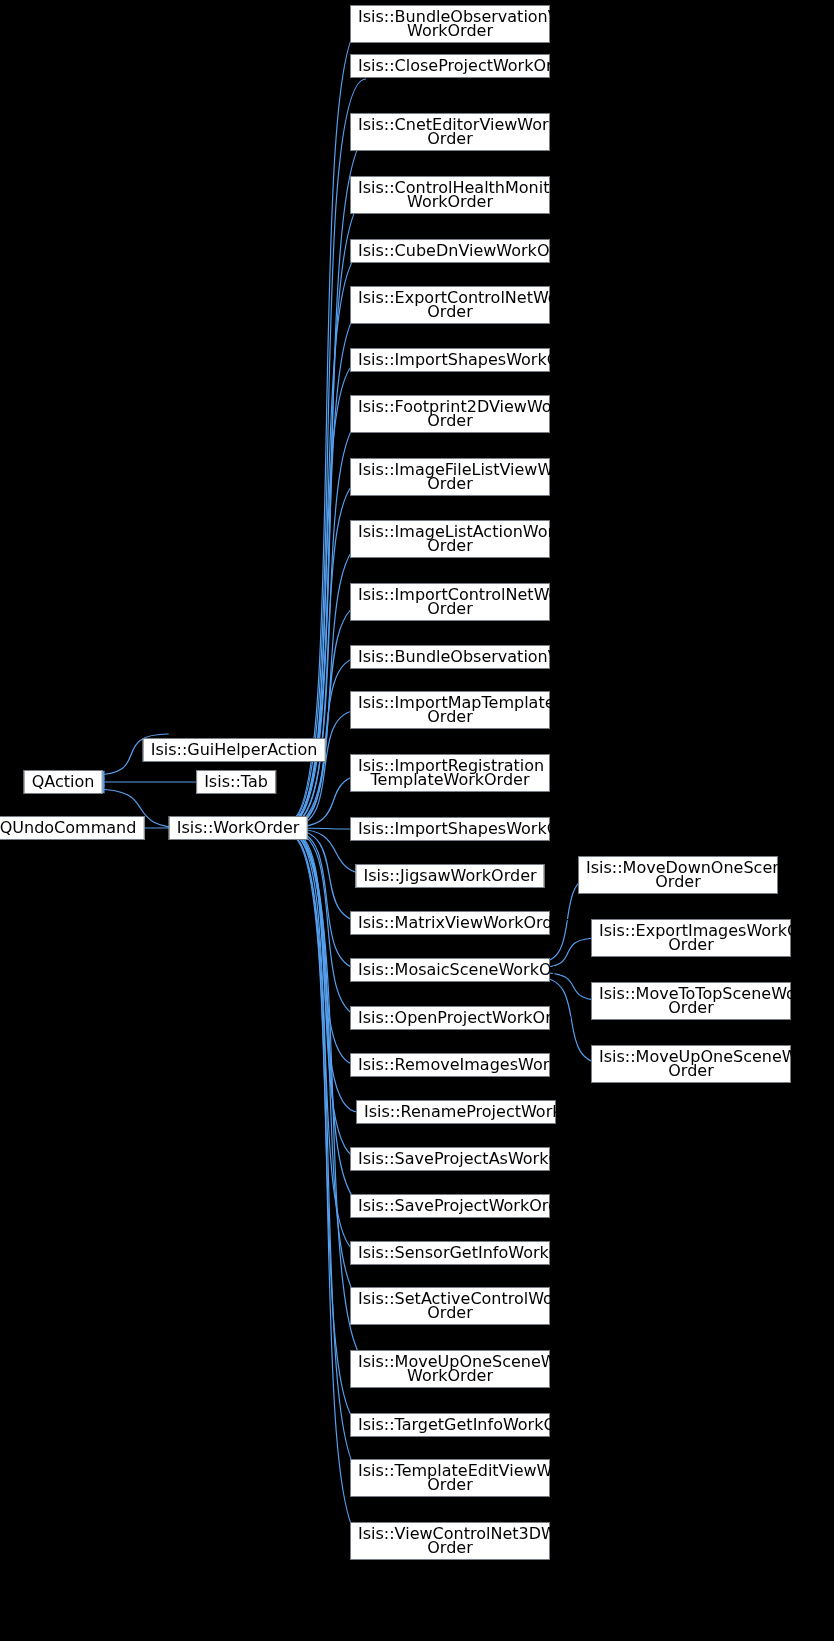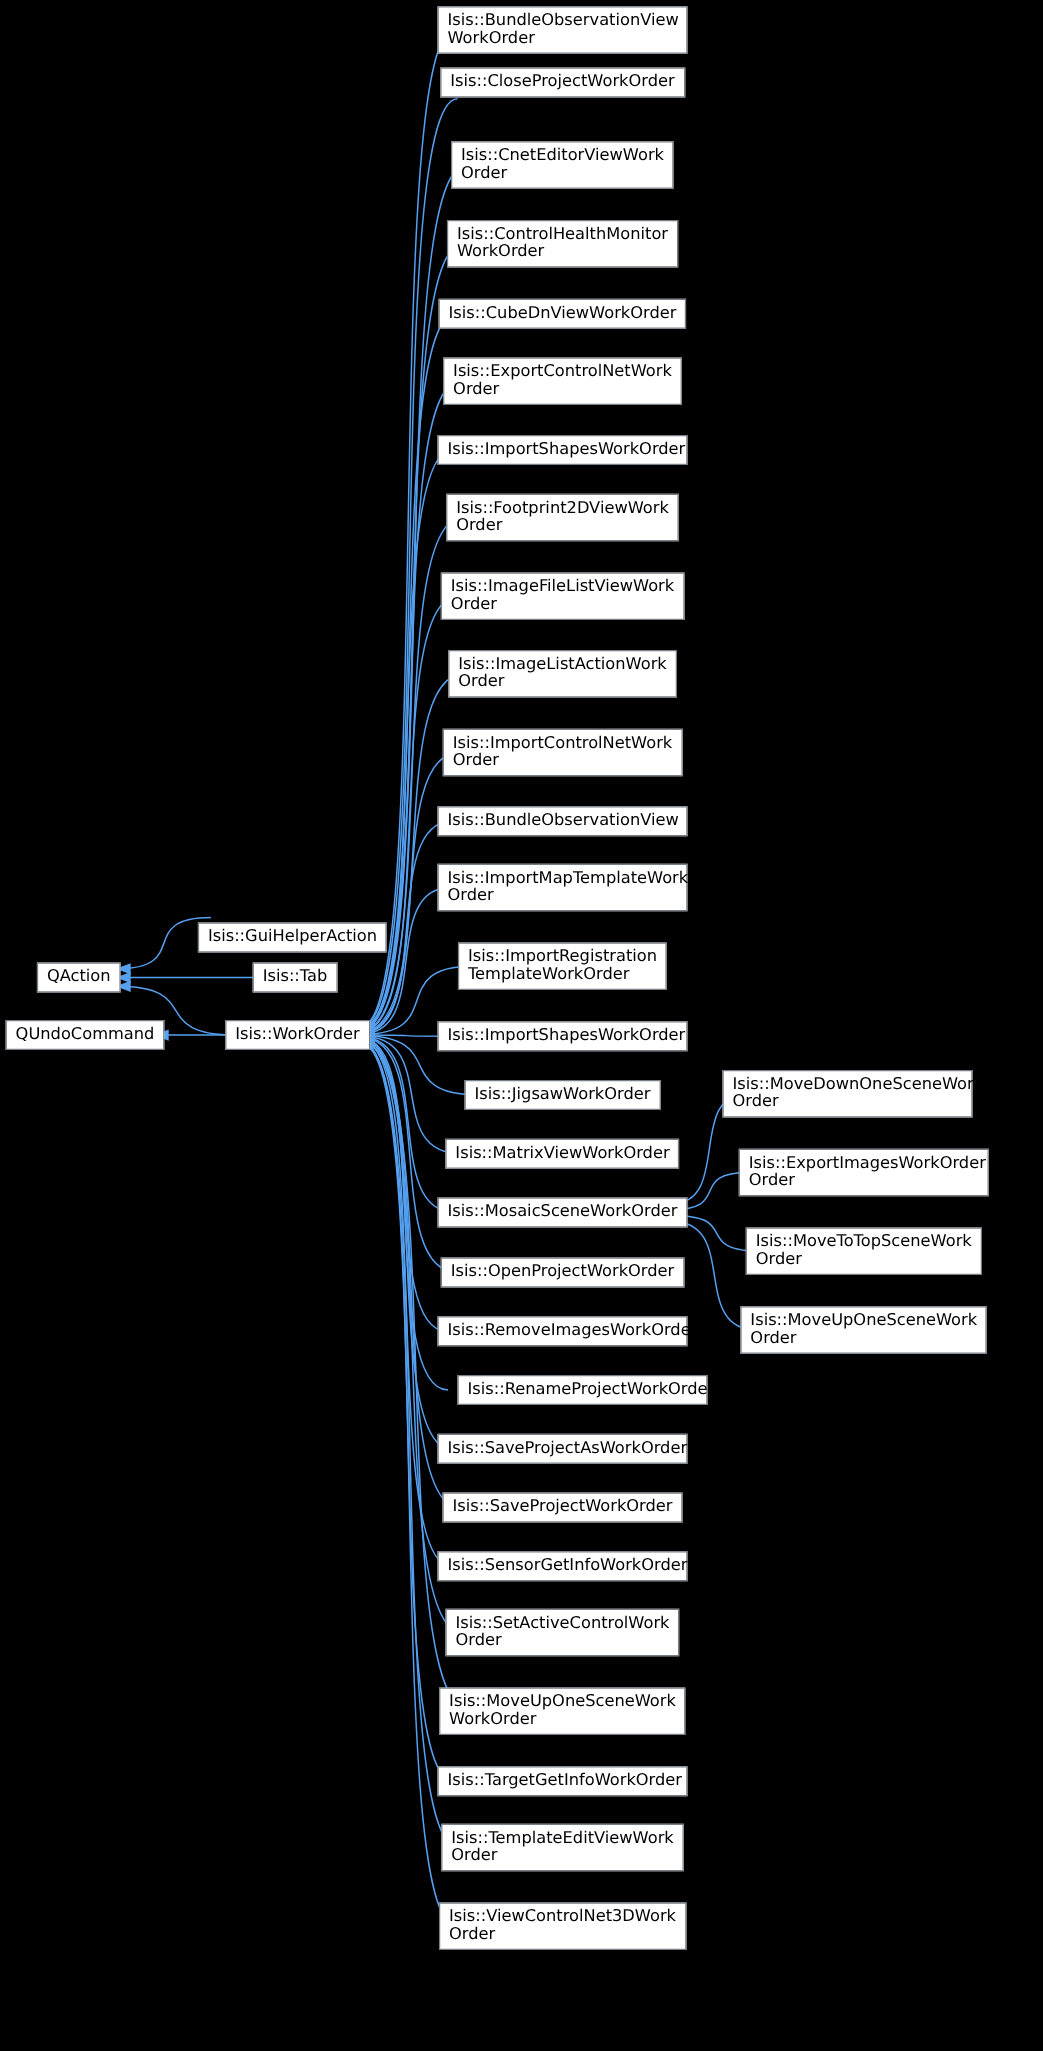--- a/index.html
+++ b/index.html
@@ -20,22 +20,23 @@
   #edge-layer{position:absolute;left:0;top:0;}
   .edge{fill:none;stroke:var(--edge);stroke-width:1.2px;}
   .node{
     position:absolute;
     transform:translateX(-50%);
     box-sizing:border-box;
     background:var(--node-fill);
     color:var(--node-text);
     border:1px solid var(--node-border);
     padding:4px 7px;
-    font-size:13px;
+    font-size:16px;
     line-height:14px;
+    text-align:center;
     white-space:pre-line;
     width:max-content;
     max-width:200px;
     cursor:pointer;
   }
 </style>
 </head>
 <body>
 
 <div id="diagram">
@@ -114,21 +115,21 @@
   <div class="node" id="n-importmaptemplate" style="left:450px;top:691px">Isis::ImportMapTemplateWork
 Order</div>
   <div class="node" id="n-importregistrationtemplate" style="left:450px;top:754px">Isis::ImportRegistration
 TemplateWorkOrder</div>
   <div class="node" id="n-importshapes" style="left:450px;top:817px">Isis::ImportShapesWorkOrder</div>
   <div class="node" id="n-jigsaw" style="left:450px;top:864px">Isis::JigsawWorkOrder</div>
   <div class="node" id="n-matrixview" style="left:450px;top:911px">Isis::MatrixViewWorkOrder</div>
   <div class="node" id="n-mosaicscene" style="left:450px;top:958px">Isis::MosaicSceneWorkOrder</div>
   <div class="node" id="n-openproject" style="left:450px;top:1006px">Isis::OpenProjectWorkOrder</div>
   <div class="node" id="n-removeimages" style="left:450px;top:1053px">Isis::RemoveImagesWorkOrder</div>
-  <div class="node" id="n-renameproject" style="left:466px;top:1100px">Isis::RenameProjectWorkOrder</div>
+  <div class="node" id="n-renameproject" style="left:456px;top:1100px">Isis::RenameProjectWorkOrder</div>
   <div class="node" id="n-saveprojectas" style="left:450px;top:1147px">Isis::SaveProjectAsWorkOrder</div>
   <div class="node" id="n-saveproject" style="left:450px;top:1194px">Isis::SaveProjectWorkOrder</div>
   <div class="node" id="n-sensorgetinfo" style="left:450px;top:1241px">Isis::SensorGetInfoWorkOrder</div>
   <div class="node" id="n-setactivecontrol" style="left:450px;top:1287px">Isis::SetActiveControlWork
 Order</div>
   <div class="node" id="n-setactiveimagelist" style="left:450px;top:1350px">Isis::MoveUpOneSceneWork
 WorkOrder</div>
   <div class="node" id="n-targetgetinfo" style="left:450px;top:1413px">Isis::TargetGetInfoWorkOrder</div>
   <div class="node" id="n-templateeditview" style="left:450px;top:1459px">Isis::TemplateEditViewWork
 Order</div>

